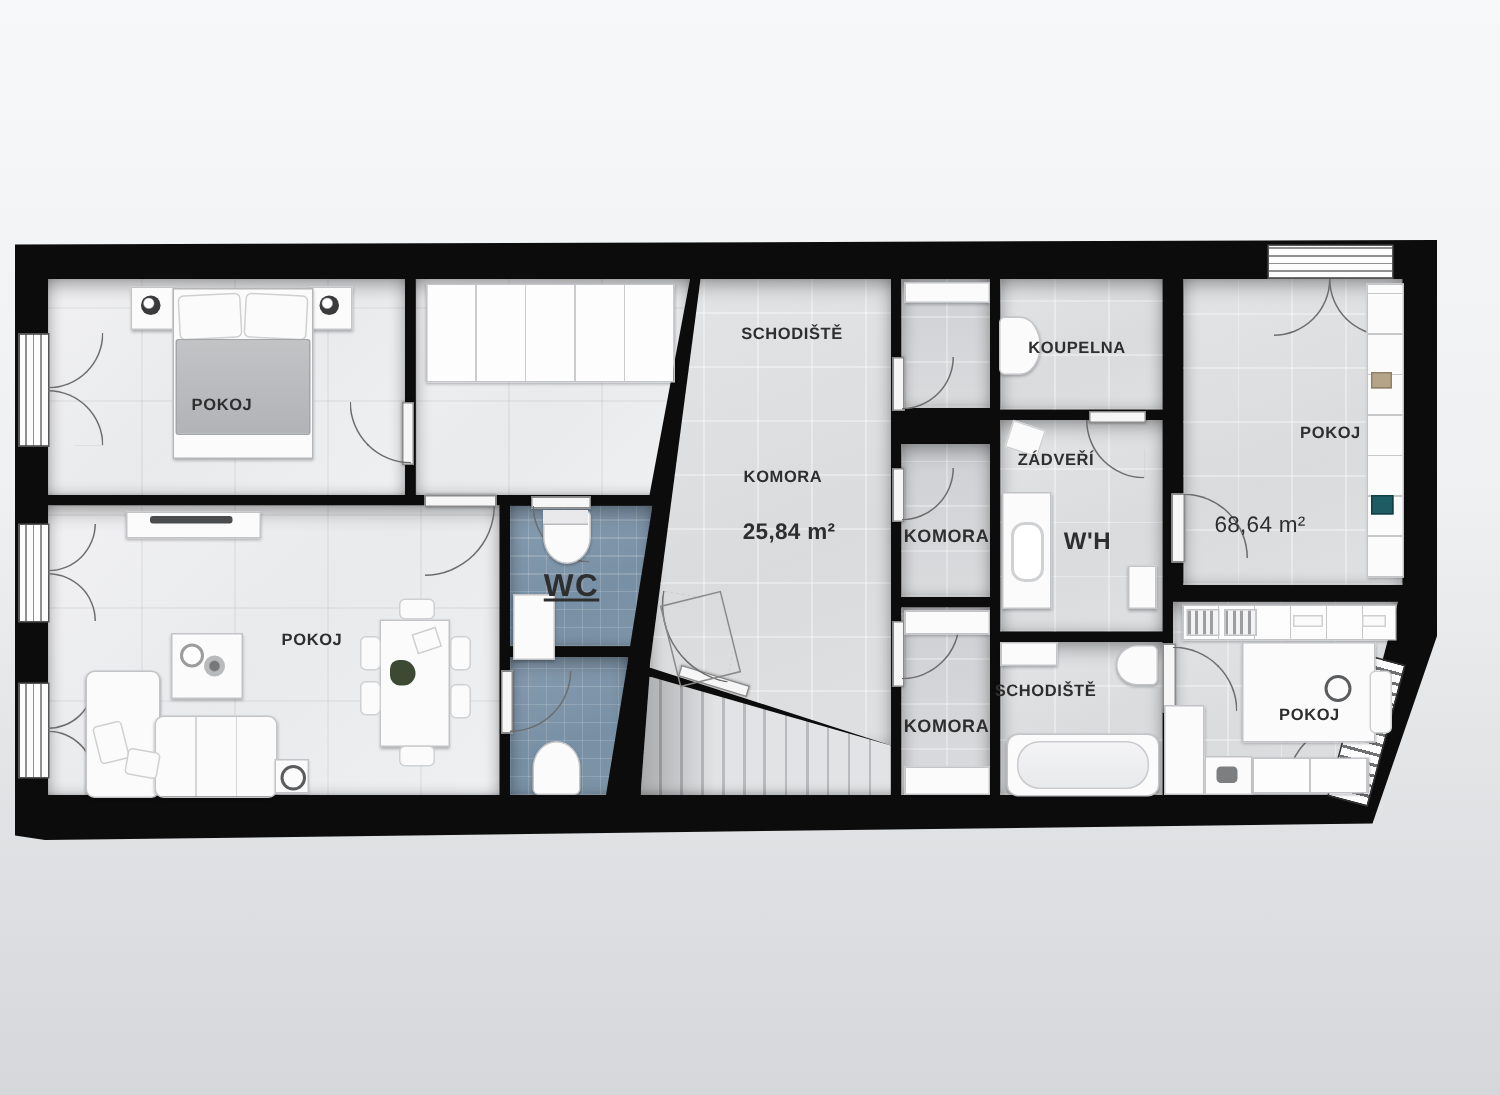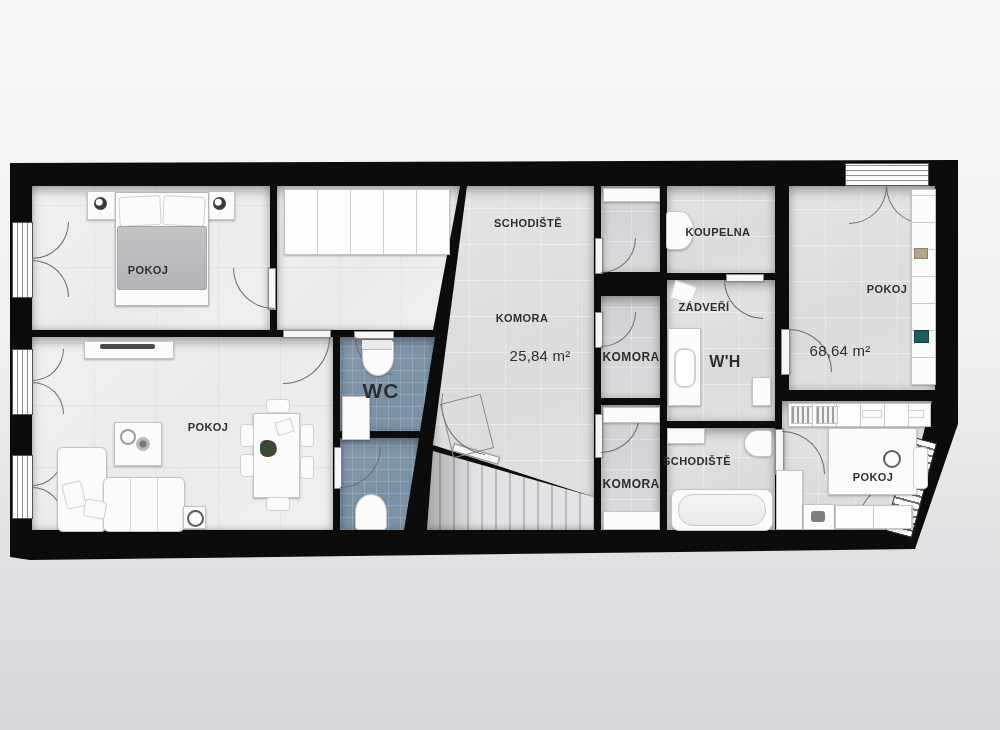--- a/index.html
+++ b/index.html
@@ -212,24 +212,24 @@
   <div class="furn" style="left:828px;top:428px;width:87px;height:65px;"></div>
   <div class="abs round" style="left:883px;top:450px;width:14px;height:14px;border:2px solid #5b5c5e;"></div>
   <div class="flat" style="left:913px;top:447px;width:13px;height:40px;border-radius:4px;"></div>
   <div class="furn" style="left:776px;top:470px;width:25px;height:58px;"></div>
   <div class="furn" style="left:803px;top:504px;width:30px;height:24px;"></div>
   <div class="abs" style="left:811px;top:511px;width:14px;height:11px;background:#7d7e80;border-radius:3px;"></div>
   <div class="furn" style="left:835px;top:505px;width:76px;height:22px;background:repeating-linear-gradient(90deg,#fdfdfd 0 37px,#c6c7c9 37px 38px);"></div>
 
   <div class="label lbl-room" style="left:148px;top:270px;">POKOJ</div>
   <div class="label lbl-room" style="left:208px;top:427px;">POKOJ</div>
-  <div class="label lbl-wc" style="left:381px;top:391px;">WC</div>
+  <div class="label lbl-wc" style="left:381px;top:391px;text-decoration:underline;">WC</div>
   <div class="label lbl-small" style="left:528px;top:223px;">SCHODIŠTĚ</div>
   <div class="label lbl-small" style="left:522px;top:318px;">KOMORA</div>
-  <div class="label lbl-area" style="left:540px;top:355px;">25,84 m²</div>
+  <div class="label lbl-area" style="left:526px;top:355px;font-weight:bold;">25,84 m²</div>
   <div class="label lbl-komora" style="left:631px;top:357px;">KOMORA</div>
   <div class="label lbl-komora" style="left:631px;top:484px;">KOMORA</div>
   <div class="label lbl-small" style="left:718px;top:232px;">KOUPELNA</div>
   <div class="label lbl-small" style="left:704px;top:307px;">ZÁDVEŘÍ</div>
   <div class="label lbl-wh" style="left:725px;top:362px;">W'H</div>
   <div class="label lbl-small" style="left:697px;top:461px;">SCHODIŠTĚ</div>
   <div class="label lbl-room" style="left:887px;top:289px;">POKOJ</div>
   <div class="label lbl-area" style="left:840px;top:350px;">68,64 m²</div>
   <div class="label lbl-room" style="left:873px;top:477px;">POKOJ</div>
 

